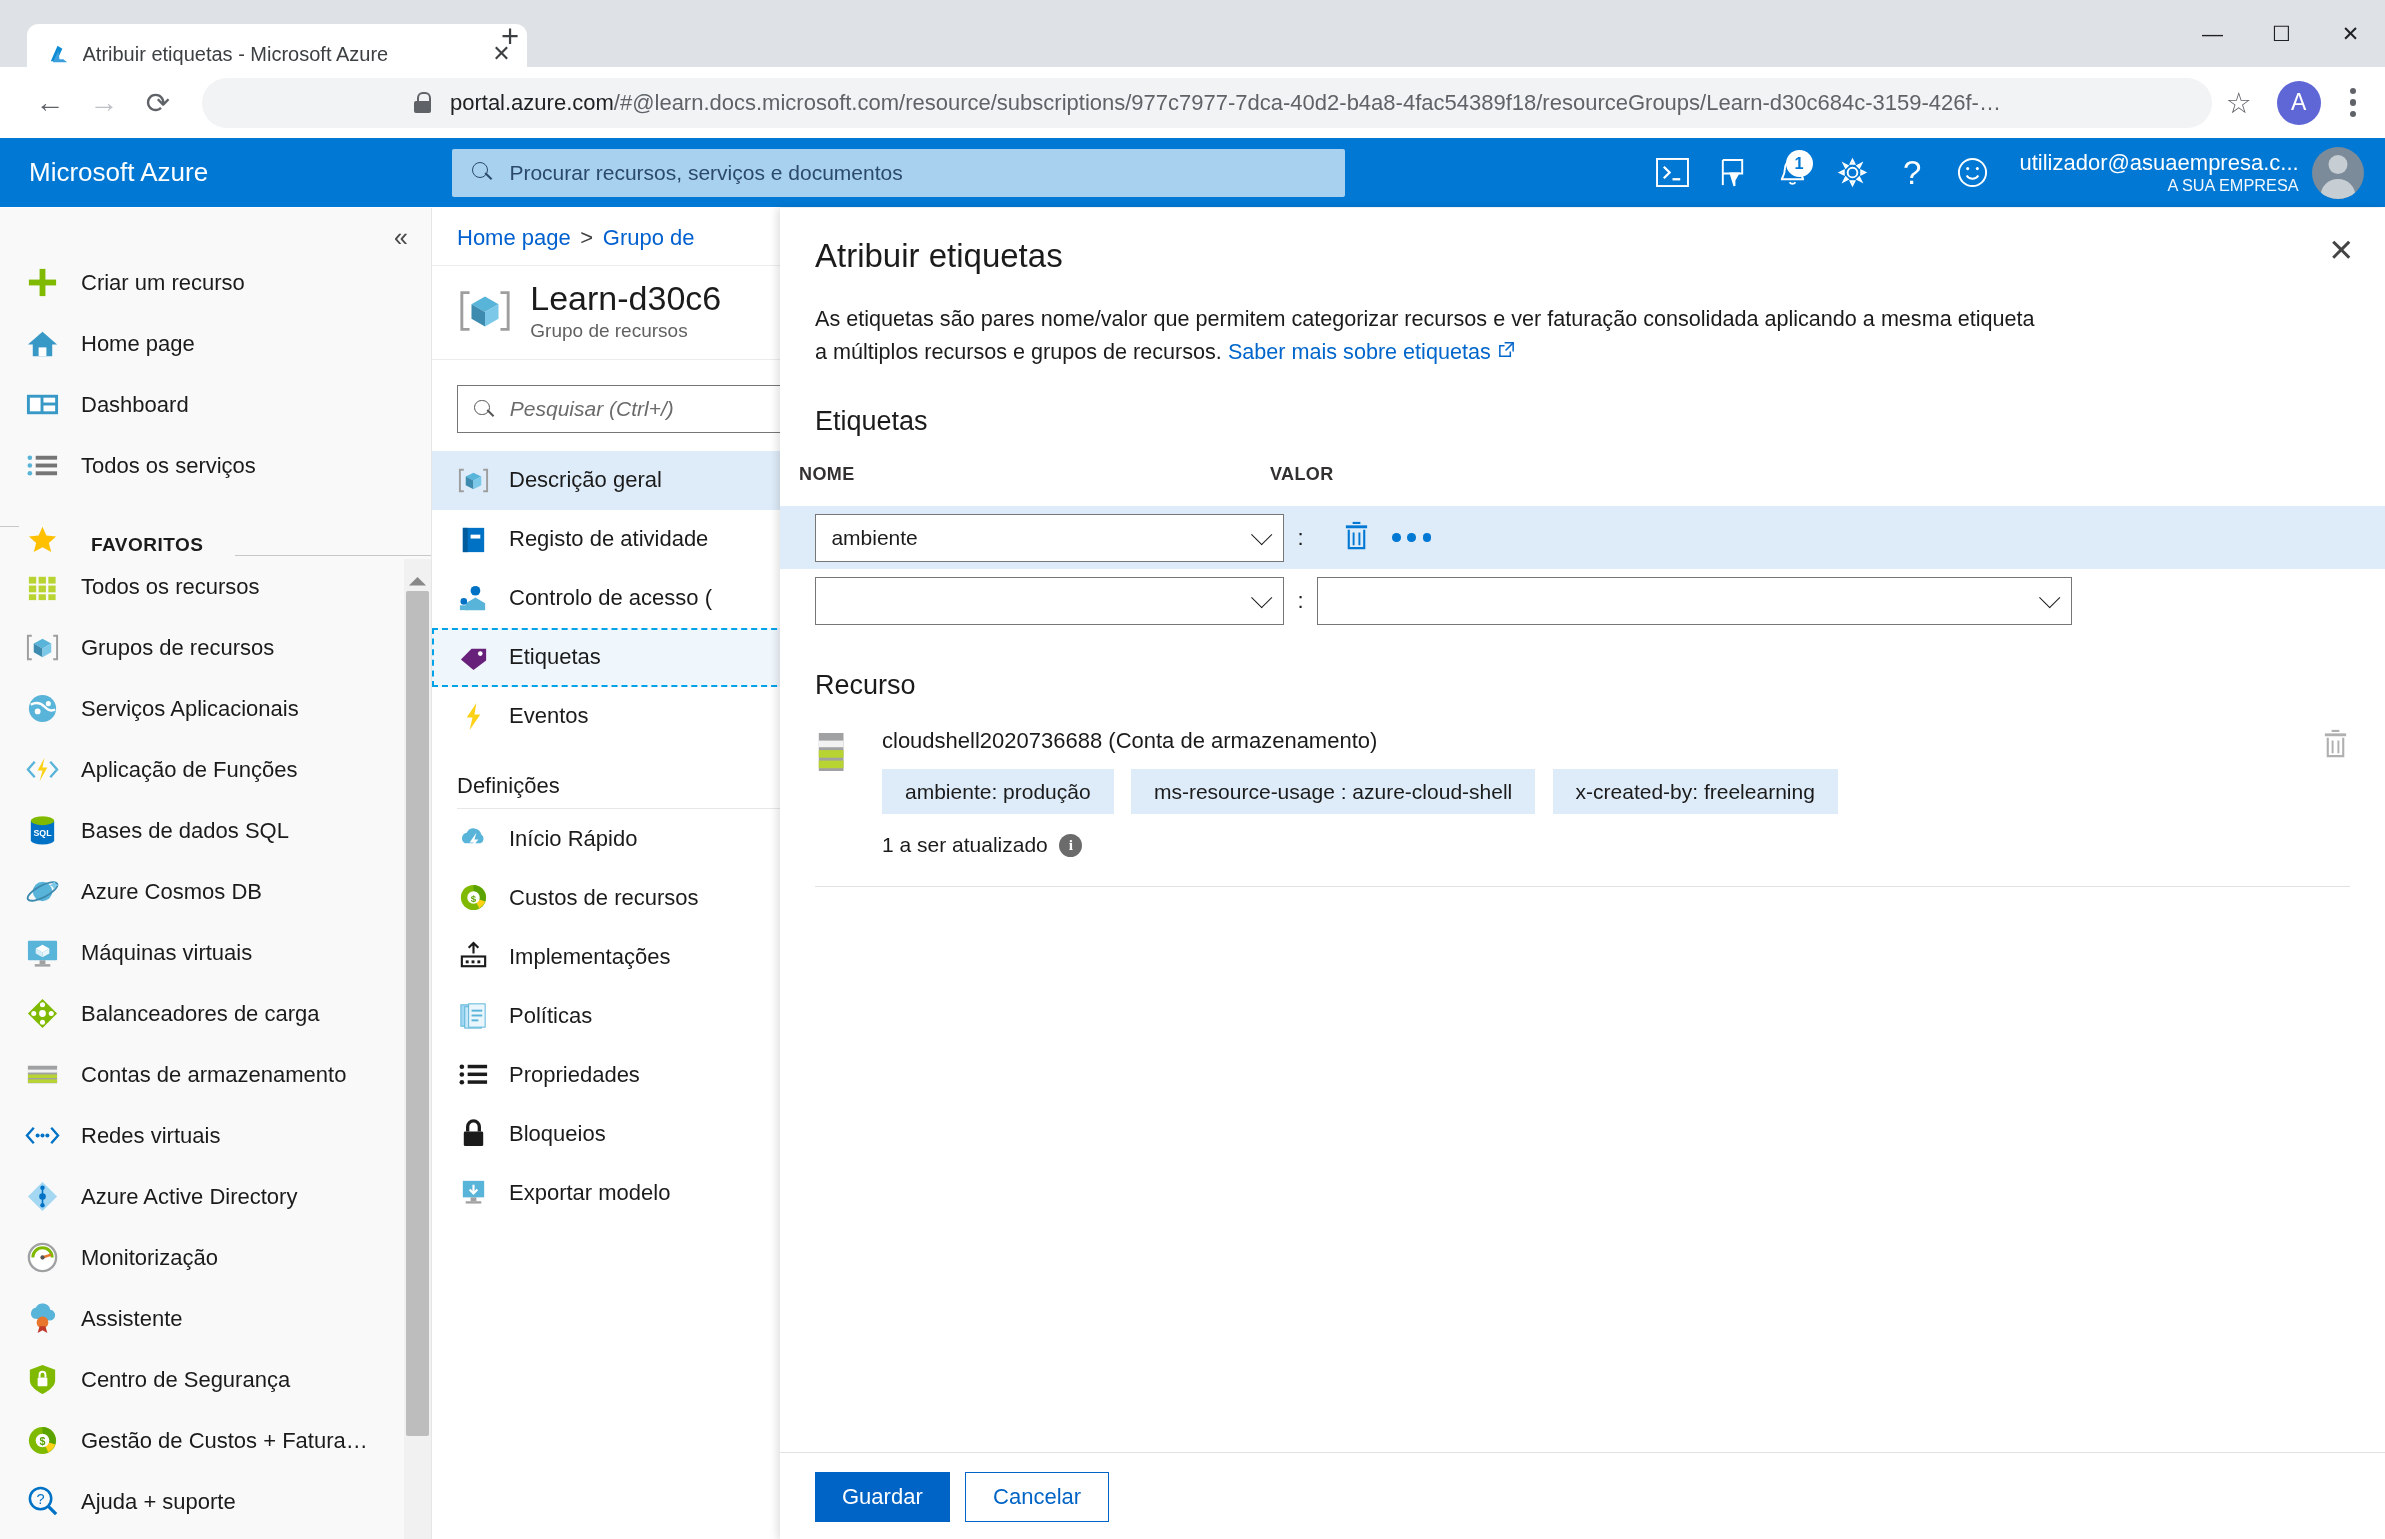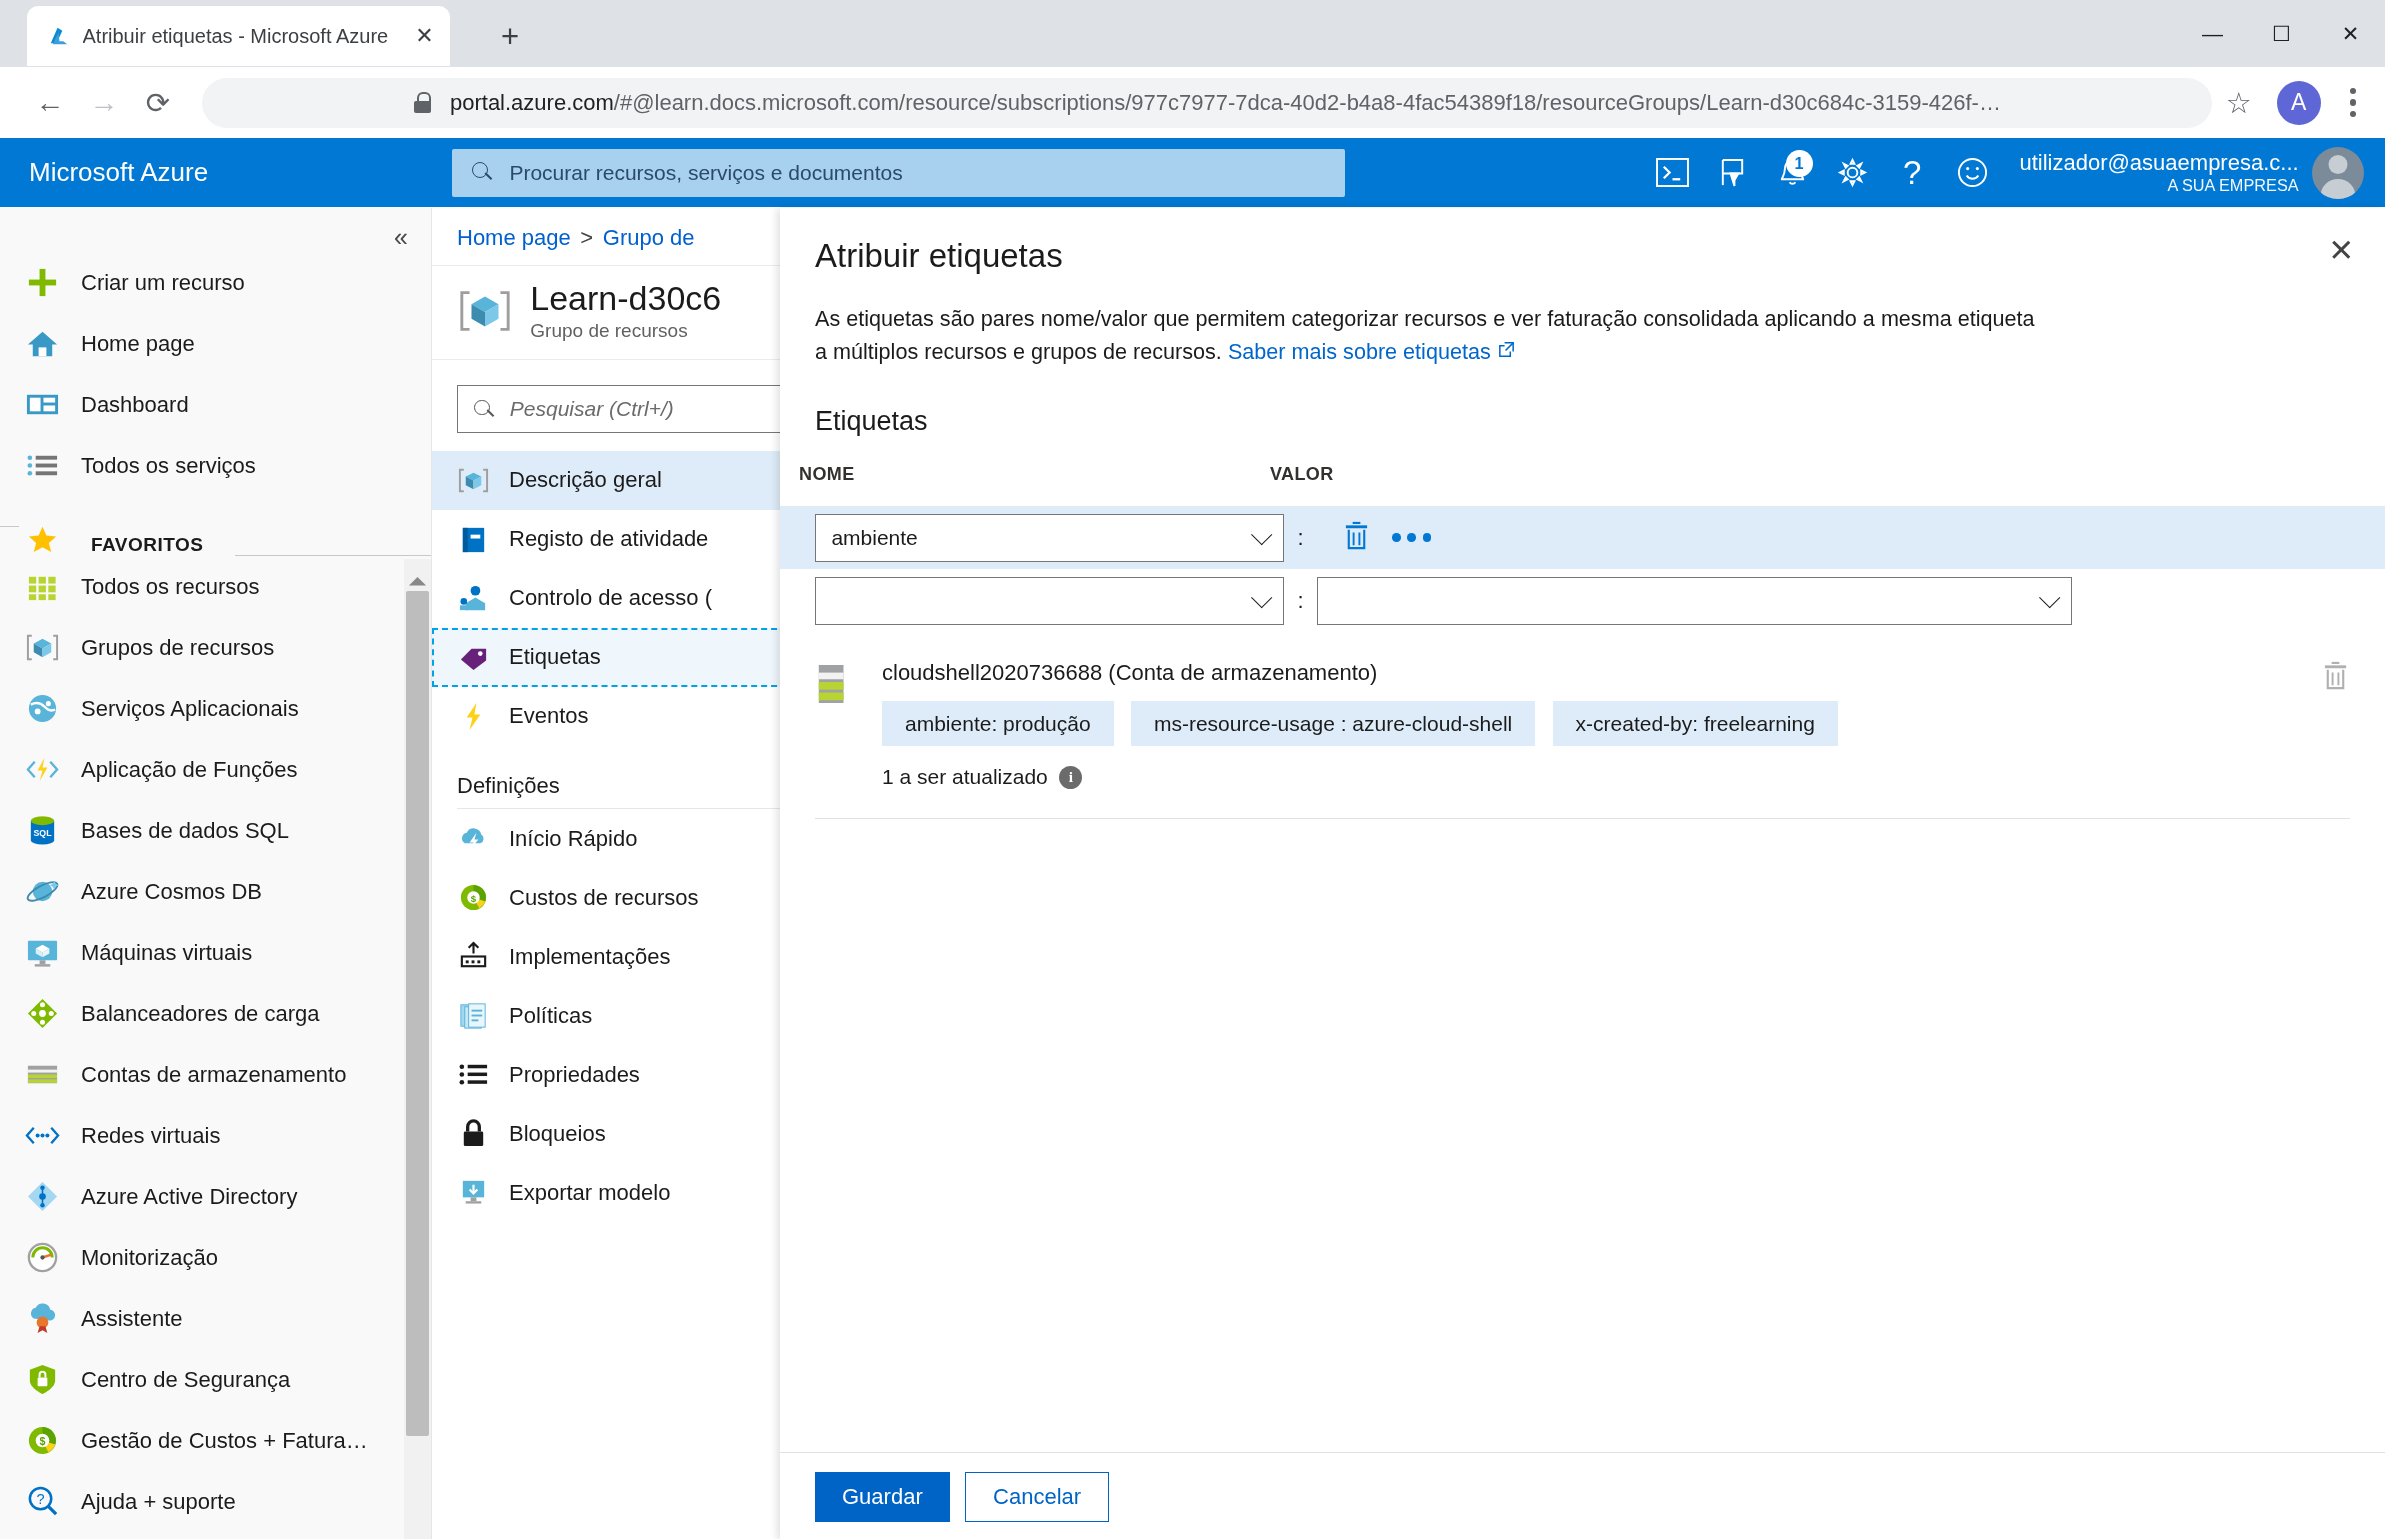--- a/index.html
+++ b/index.html
@@ -10,21 +10,21 @@
     background: #ffffff;
   }
   .app { position: relative; width: 2385px; height: 1539px; background:#fff; }
 
   
   .browser-titlebar {
     position: absolute; top:0; left:0; width:2385px; height:67px;
     background: #dee1e6;
   }
   .tab {
-    position:absolute; left:27px; top:6px; width:423px; height:60px;
+    position:absolute; left:27px; top:24px; width:500px; height:60px;
     background:#fff; border-radius:11.5px 11.5px 0 0;
     display:flex; align-items:center; padding:0 13.4px 0 19px; gap:11.5px;
   }
   .tab-favicon { width:25px; height:25px; flex:0 0 25px; position:relative; }
   .tab-title {
     font-size:20px; color:#3c4043; white-space:nowrap; overflow:hidden;
     text-overflow:ellipsis; flex:1;
   }
   .tab-close { font-size:22px; color:#3c4043; line-height:1; padding:2.9px; cursor:pointer;}
   .newtab {
@@ -913,20 +913,21 @@
           <span class="chev"></span>
         </div>
         <span class="colon">:</span>
         <div class="combo value">
           <span class="combo-text"></span>
           <span class="chev"></span>
         </div>
       </div>
     </div>
 
+    <div class="sec-title">Recurso</div>
 
     <div class="res-wrap">
       <div class="res-row">
         <span class="res-icon">
           <svg width="38" height="42" viewBox="0 0 40 44">
             <rect x="4" y="2" width="26" height="40" fill="#a0a1a2"></rect>
             <rect x="4" y="10" width="26" height="7" fill="#f2f2f2"></rect>
             <rect x="4" y="20" width="26" height="8" fill="#b8d432"></rect>
             <rect x="4" y="31" width="26" height="8" fill="#b8d432"></rect>
           </svg>

